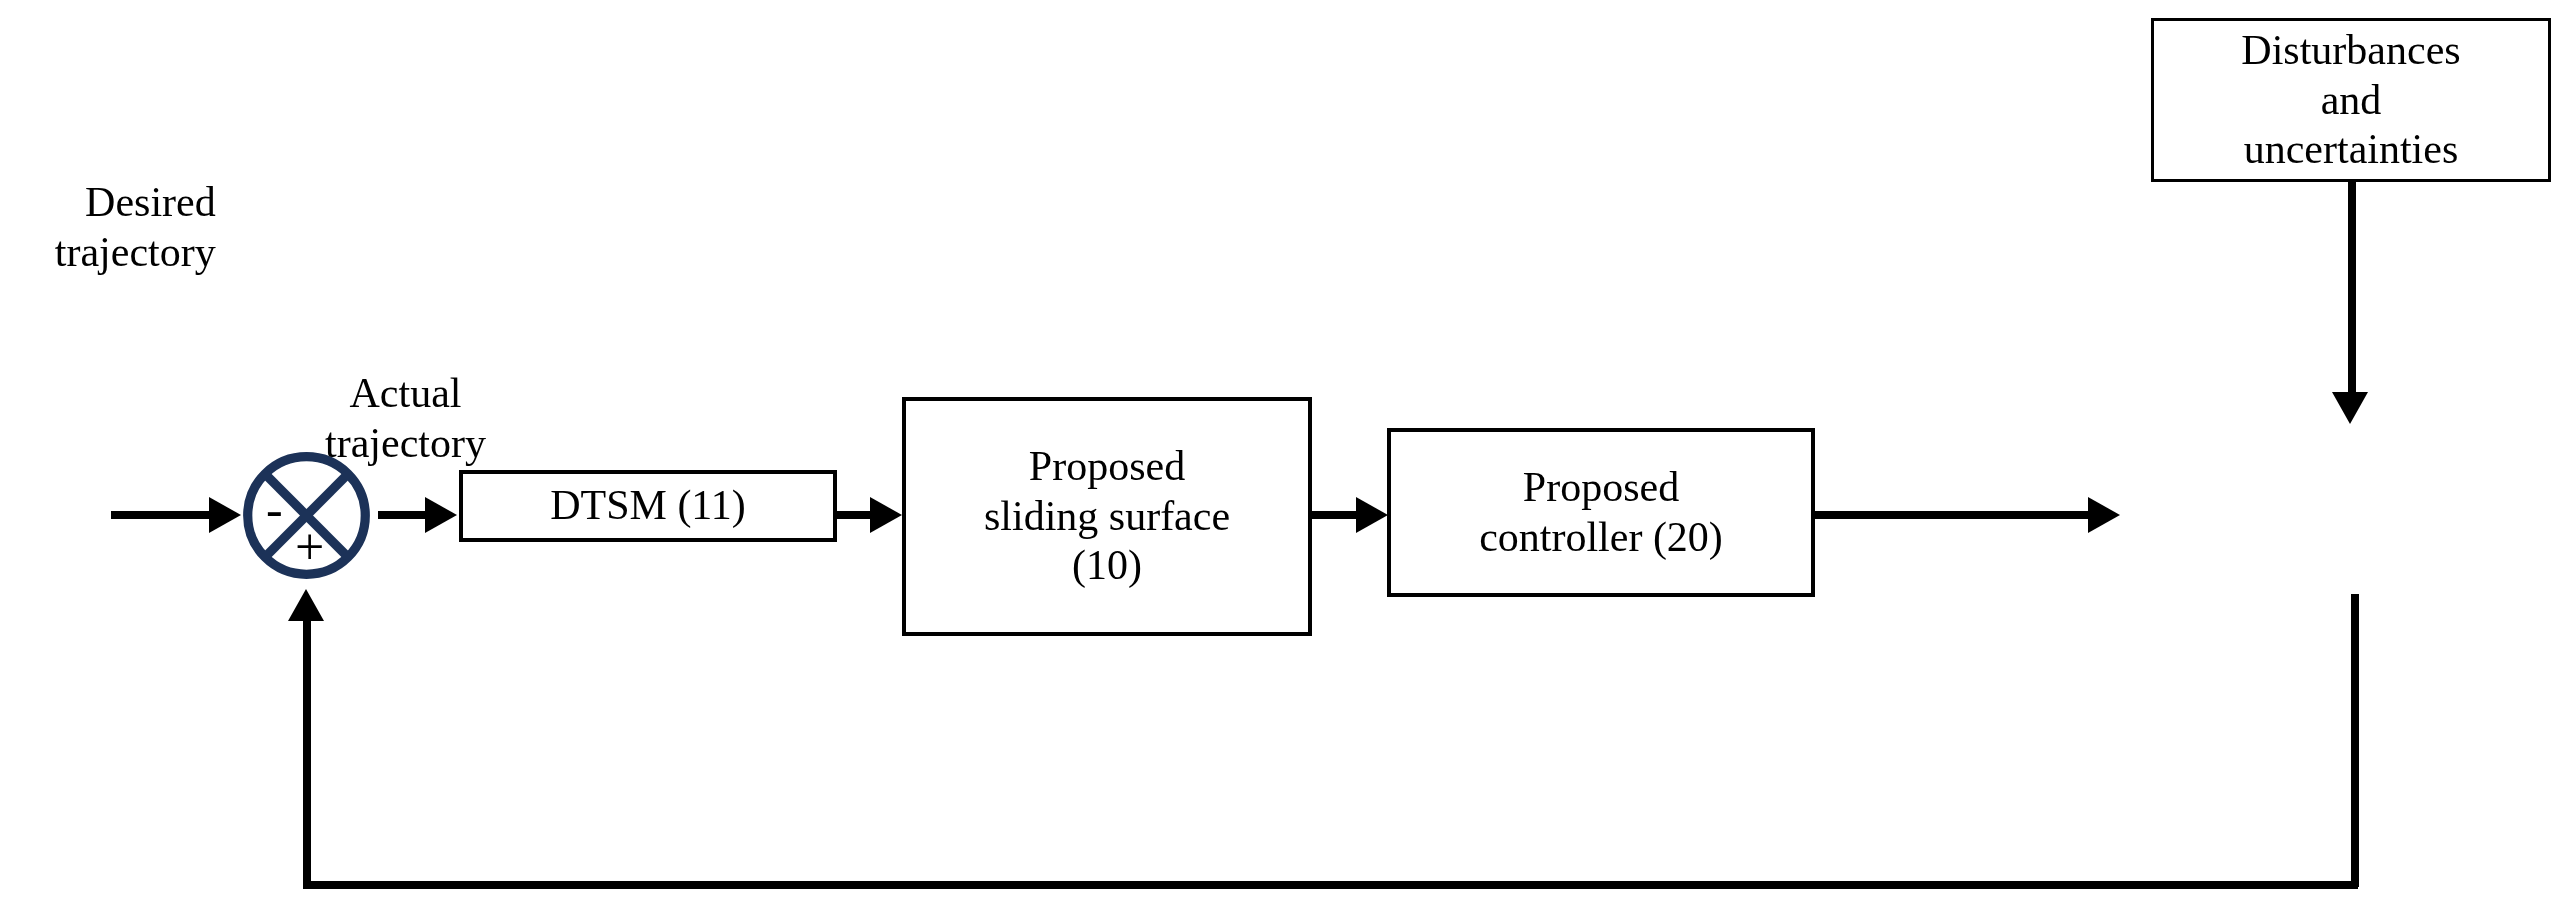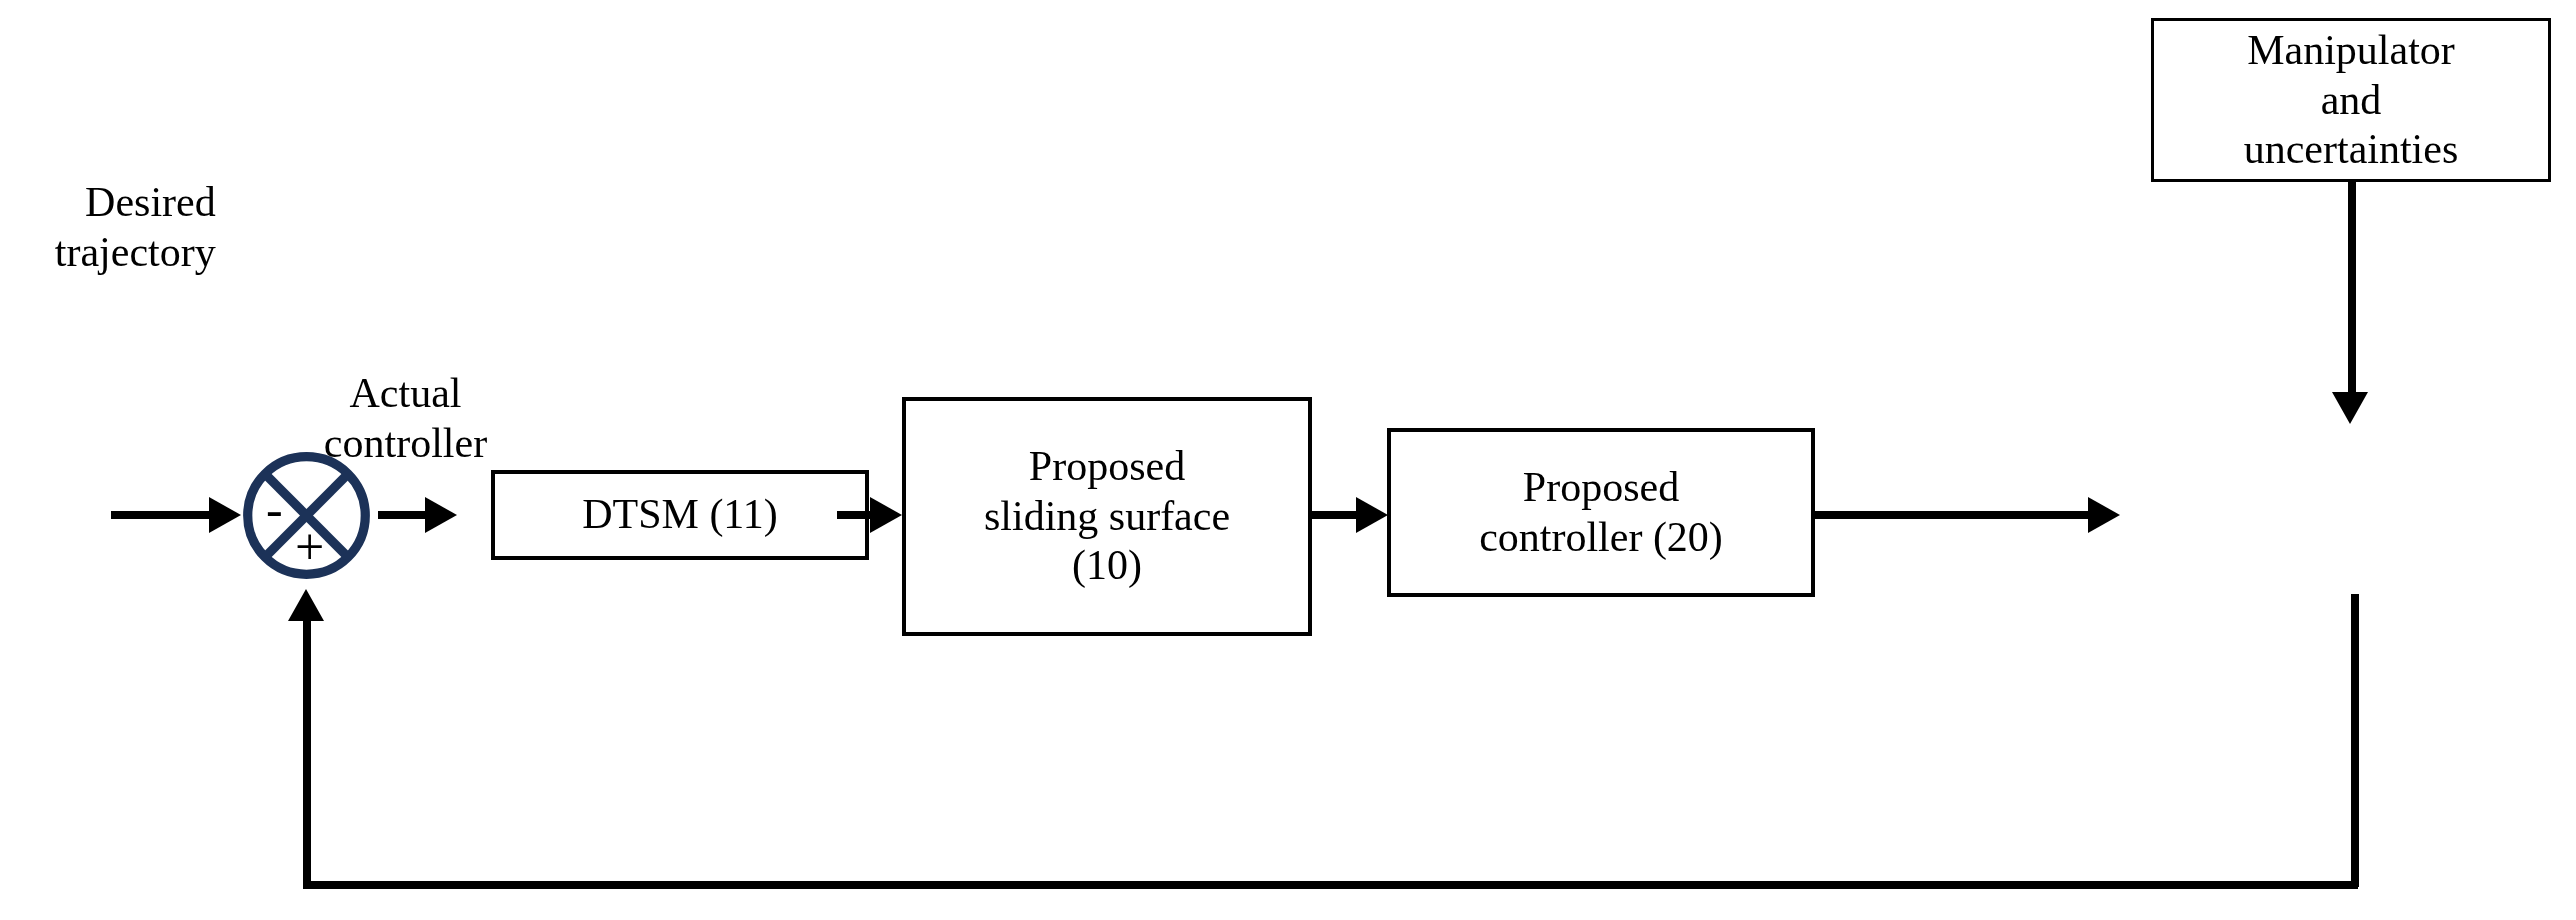--- a/index.html
+++ b/index.html
@@ -23,21 +23,21 @@
     display: flex;
     align-items: center;
     justify-content: center;
     text-align: center;
     color: #000000;
     line-height: 1.18;
     white-space: pre-line;
   }
   .blk.thin { border-width: 3.3px; }
 
-  #blk-dtsm        { left: 459px;  top: 470px;  width: 378px; height: 90px; font-size: 42px; margin-left: 32px; }
+  #blk-dtsm        { left: 459px;  top: 470px;  width: 378px; height: 72px; font-size: 42px; }
   #blk-surface     { left: 902px; top: 397px;  width: 410px; height: 239px; font-size: 42px; }
   #blk-controller  { left: 1387px; top: 428px;  width: 428px; height: 169px; font-size: 42px; }
   #blk-disturb     { left: 2151px; top: 18.4px;   width: 400px; height: 164px; font-size: 42px; }
   #blk-manip       { left: 2151px; top: 428px;  width: 400px; height: 167px; font-size: 42px; }
 
   .lbl {
     position: absolute;
     color: #000000;
     font-size: 42px;
     line-height: 1.20;
@@ -130,30 +130,30 @@
 
   <div class="hline" style="left:1312px; top:511px; width:47px;"></div>
   <div class="arrowhead right" style="left:1356px; top:497px;"></div>
 
   <div class="blk" id="blk-controller">Proposed
 controller (20)</div>
 
   <div class="hline" style="left:1815px; top:511px; width:276px;"></div>
   <div class="arrowhead right" style="left:2088px; top:497px;"></div>
 
-  <div class="blk thin" id="blk-disturb">Manipulator
+  <div class="blk thin" id="blk-disturb">Disturbances
 and
 uncertainties</div>
 
   <div class="vline" style="left:2348px; top:182px; height:211px;"></div>
   <div class="arrowhead down" style="left:2332px; top:392px;"></div>
 
 
   <div class="vline" style="left:2351px; top:594px; height:293px;"></div>
   <div class="hline" style="left:303px; top:881px; width:2055px;"></div>
   <div class="vline" style="left:303px; top:621px; height:264px;"></div>
   <div class="arrowhead up" style="left:288px; top:589px;"></div>
 
   <div class="lbl" id="lbl-actual">Actual
-controller</div>
+trajectory</div>
 
 </div>
 
 
 </body></html>

